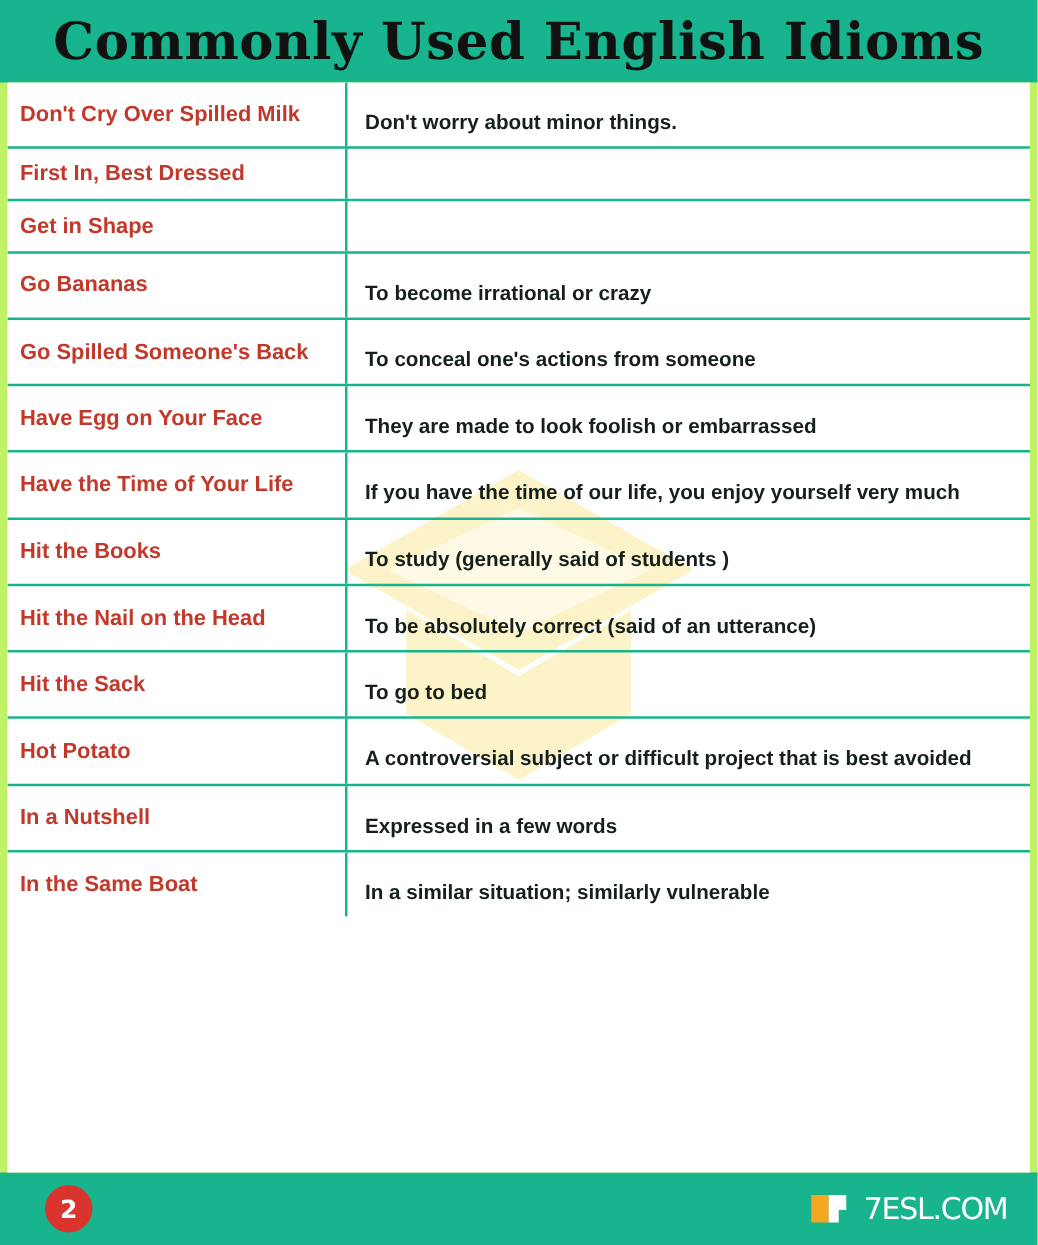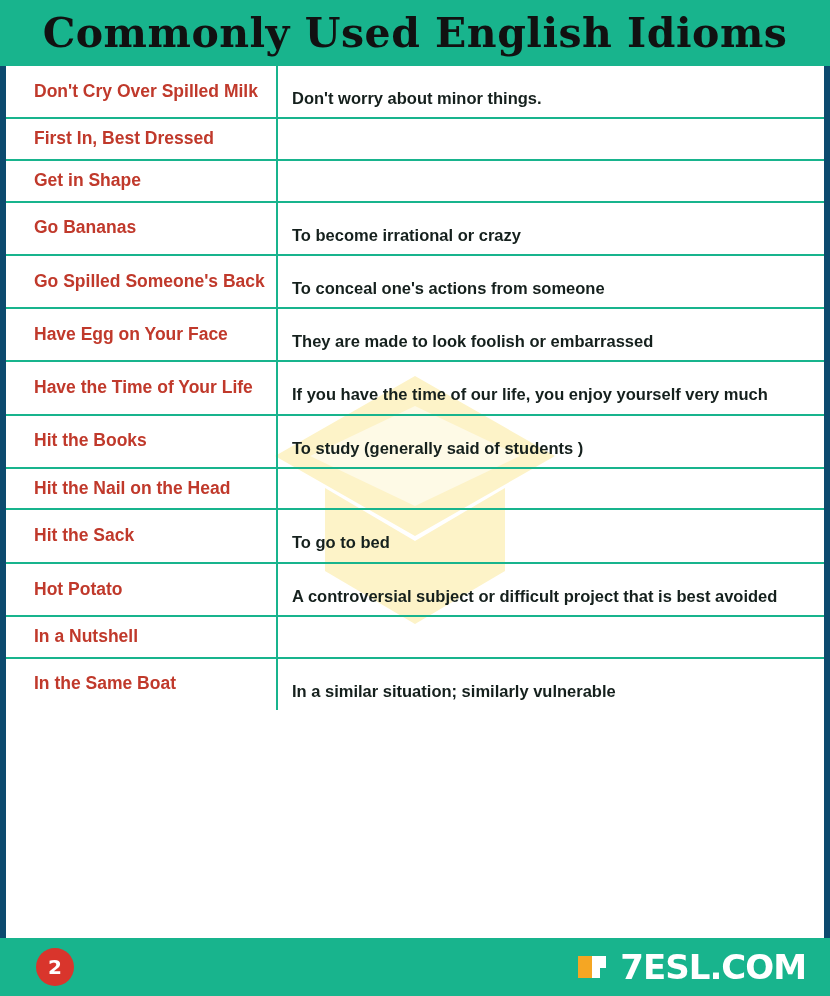--- a/index.html
+++ b/index.html
@@ -10,21 +10,21 @@
     width: 830px;
     height: 996px;
     background: #ffffff;
     font-family: "Liberation Sans", sans-serif;
     overflow: hidden;
   }
   .page {
     position: relative;
     width: 830px;
     height: 996px;
-    background: #0c4a6e;
+    background: #bef264;
     box-sizing: border-box;
   }
   
   .header {
     height: 66px;
     background: #18b48d;
     display: flex;
     align-items: center;
     justify-content: center;
   }
@@ -67,21 +67,21 @@
     border-bottom: 2px solid #18b48d;
     box-sizing: border-box;
   }
   .row:last-child {
     border-bottom: none;
   }
   .cell-idiom {
     width: 272px;
     min-width: 272px;
     box-sizing: border-box;
-    padding: 8px 10px 8px 28px;
+    padding: 8px 10px 8px 10px;
     display: flex;
     align-items: center;
     font-weight: bold;
     font-size: 17.5px;
     color: #c0392b;
     border-right: 2px solid #18b48d;
     line-height: 1.35;
   }
   .cell-meaning {
     flex: 1;
@@ -122,22 +122,22 @@
     align-items: center;
     gap: 4px;
   }
   .brand-mark {
     width: 36px;
     height: 30px;
     margin-right: 4px;
   }
   .brand-text {
     font-family: "DejaVu Sans", sans-serif;
-    font-weight: bold;
-    font-size: 34px;
+    font-weight: normal;
+    font-size: 24px;
     color: #ffffff;
     letter-spacing: -1px;
     line-height: 1;
   }
 </style>
 </head>
 <body>
 
 <div class="page">
 
@@ -188,34 +188,36 @@
         <div class="cell-meaning">If you have the time of our life, you enjoy yourself very much</div>
       </div>
 
       <div class="row">
         <div class="cell-idiom">Hit the Books</div>
         <div class="cell-meaning">To study (generally said of students )</div>
       </div>
 
       <div class="row">
         <div class="cell-idiom">Hit the Nail on the Head</div>
+        <div class="cell-meaning">To be absolutely correct (said of an utterance)</div>
       </div>
 
       <div class="row">
         <div class="cell-idiom">Hit the Sack</div>
         <div class="cell-meaning">To go to bed</div>
       </div>
 
       <div class="row">
         <div class="cell-idiom">Hot Potato</div>
         <div class="cell-meaning">A controversial subject or difficult project that is best avoided</div>
       </div>
 
       <div class="row">
         <div class="cell-idiom">In a Nutshell</div>
+        <div class="cell-meaning">Expressed in a few words</div>
       </div>
 
       <div class="row">
         <div class="cell-idiom">In the Same Boat</div>
         <div class="cell-meaning">In a similar situation; similarly vulnerable</div>
       </div>
 
     </div>
   </div>
 

